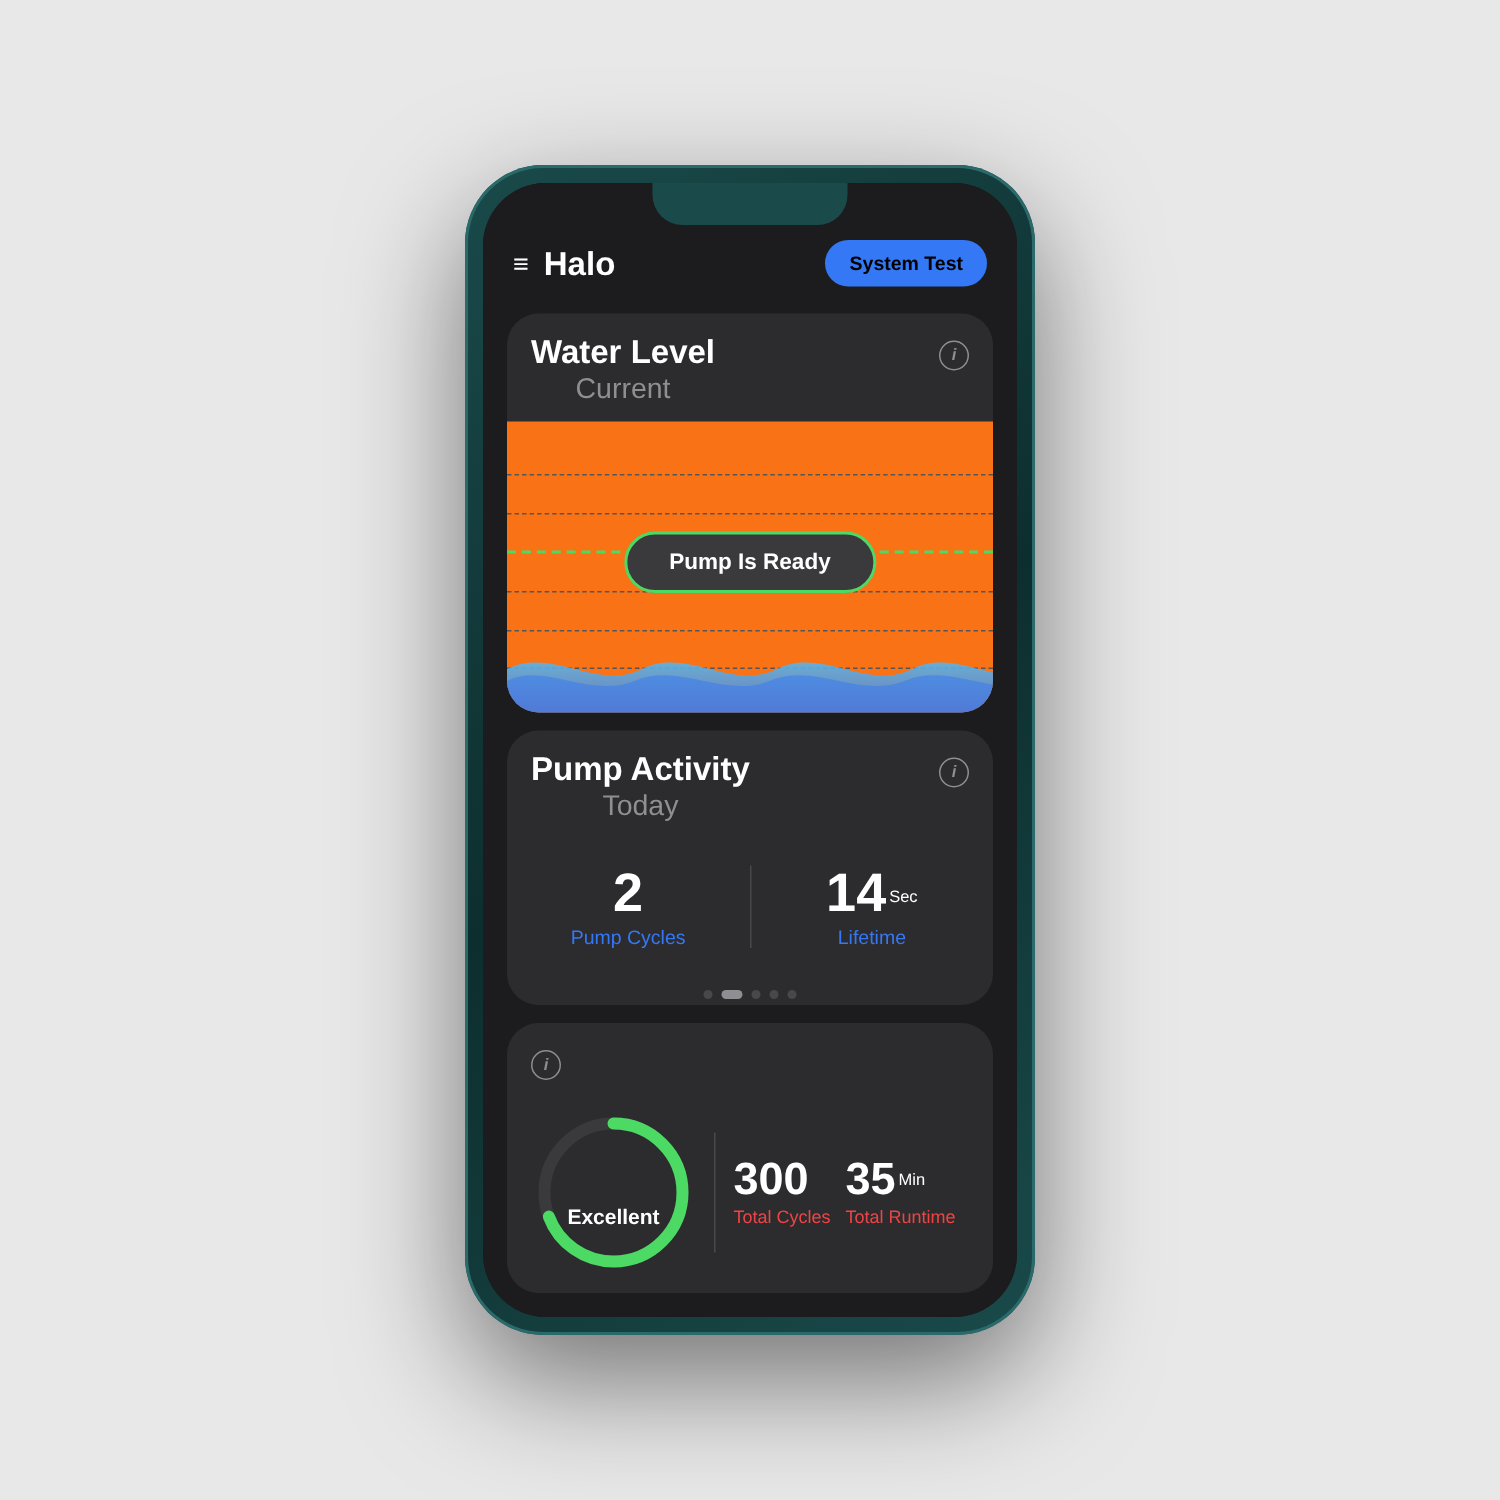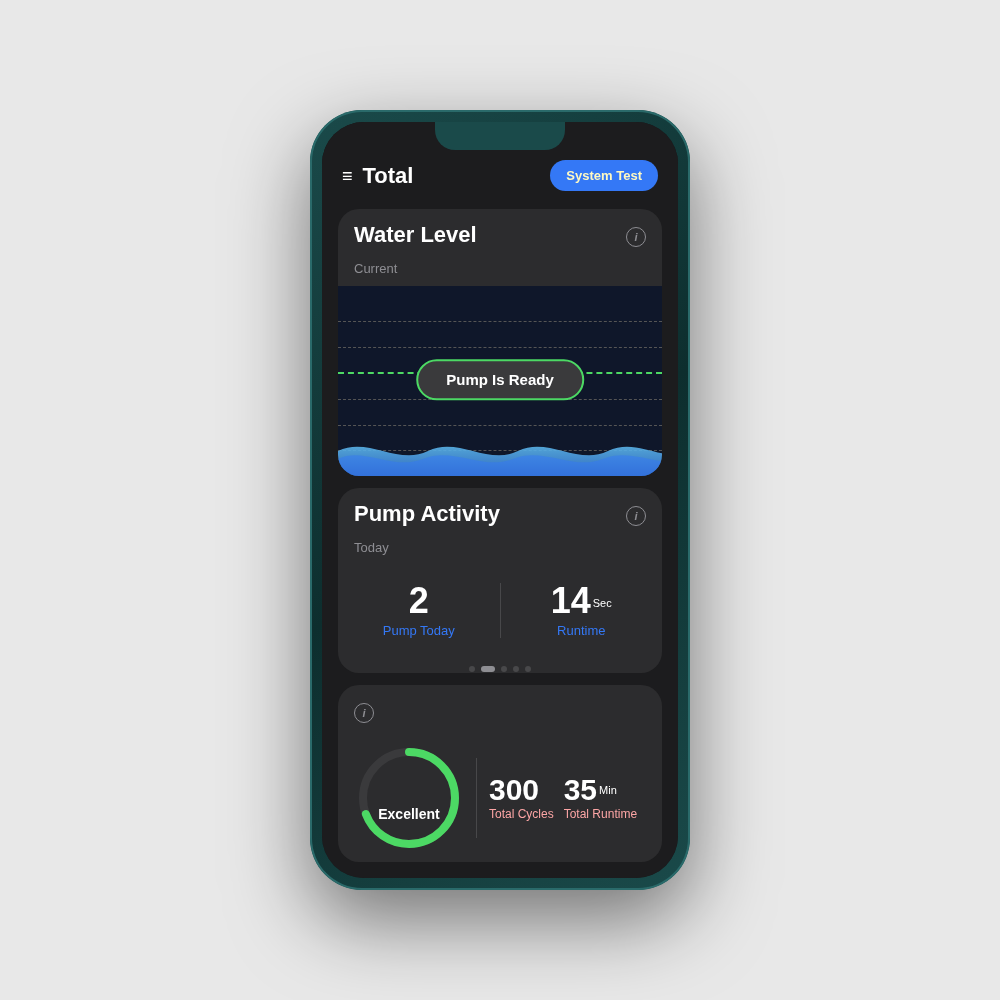--- a/index.html
+++ b/index.html
@@ -77,21 +77,21 @@
     }
 
     .app-title {
       color: #ffffff;
       font-size: 22px;
       font-weight: 700;
     }
 
     .system-test-btn {
       background: #3478f6;
-      color: #fef9c3;
+      color: #000000;
       border: none;
       border-radius: 20px;
       padding: 8px 16px;
       font-size: 13px;
       font-weight: 600;
       cursor: pointer;
     }
 
     
     .scroll-area {
@@ -121,43 +121,44 @@
 
     .card-title {
       color: #ffffff;
       font-size: 22px;
       font-weight: 700;
       line-height: 1.1;
     }
 
     .card-subtitle {
       color: #8e8e93;
-      font-size: 13px;
-      margin-top: 14px;
+      font-size: 19px;
+      margin-top: 2px;
+      text-align: center;
     }
 
     .info-icon {
       width: 20px;
       height: 20px;
       border: 1.5px solid #8e8e93;
       border-radius: 50%;
       display: flex;
       align-items: center;
       justify-content: center;
       color: #8e8e93;
       font-size: 11px;
       font-style: italic;
       font-weight: 700;
       flex-shrink: 0;
       margin-top: 4px;
     }
 
     
     .water-level-visual {
-      background: #0f172a;
+      background: #f97316;
       position: relative;
       height: 200px;
       overflow: hidden;
     }
 
     .dashed-lines-container {
       position: absolute;
       top: 0;
       left: 0;
       right: 0;
@@ -325,37 +326,37 @@
 
     .health-stat-unit {
       color: #ffffff;
       font-size: 11px;
       font-weight: 400;
       vertical-align: super;
       margin-left: 2px;
     }
 
     .health-stat-label {
-      color: #fca5a5;
+      color: #ef4444;
       font-size: 12px;
       margin-top: 2px;
     }
   </style>
 </head>
 <body>
 
 <div class="phone-outer">
   <div class="phone-inner">
     <div class="notch"></div>
     <div class="screen">
 
       <div class="header">
         <div class="header-left">
           <span class="hamburger-icon">≡</span>
-          <span class="app-title">Total</span>
+          <span class="app-title">Halo</span>
         </div>
         <button class="system-test-btn">System Test</button>
       </div>
 
       <div class="scroll-area">
 
         <div class="card">
           <div class="card-header">
             <div>
               <div class="card-title">Water Level</div>
@@ -391,28 +392,28 @@
           <div class="card-header">
             <div>
               <div class="card-title">Pump Activity</div>
               <div class="card-subtitle">Today</div>
             </div>
             <div class="info-icon">i</div>
           </div>
           <div class="pump-activity-stats">
             <div class="stat-block">
               <div class="stat-number">2</div>
-              <div class="stat-label">Pump Today</div>
+              <div class="stat-label">Pump Cycles</div>
             </div>
             <div class="stat-divider"></div>
             <div class="stat-block">
               <div>
                 <span class="stat-number">14</span><span class="stat-unit">Sec</span>
               </div>
-              <div class="stat-label">Runtime</div>
+              <div class="stat-label">Lifetime</div>
             </div>
           </div>
           <div class="pagination-dots">
             <div class="dot"></div>
             <div class="dot active"></div>
             <div class="dot"></div>
             <div class="dot"></div>
             <div class="dot"></div>
           </div>
         </div>

